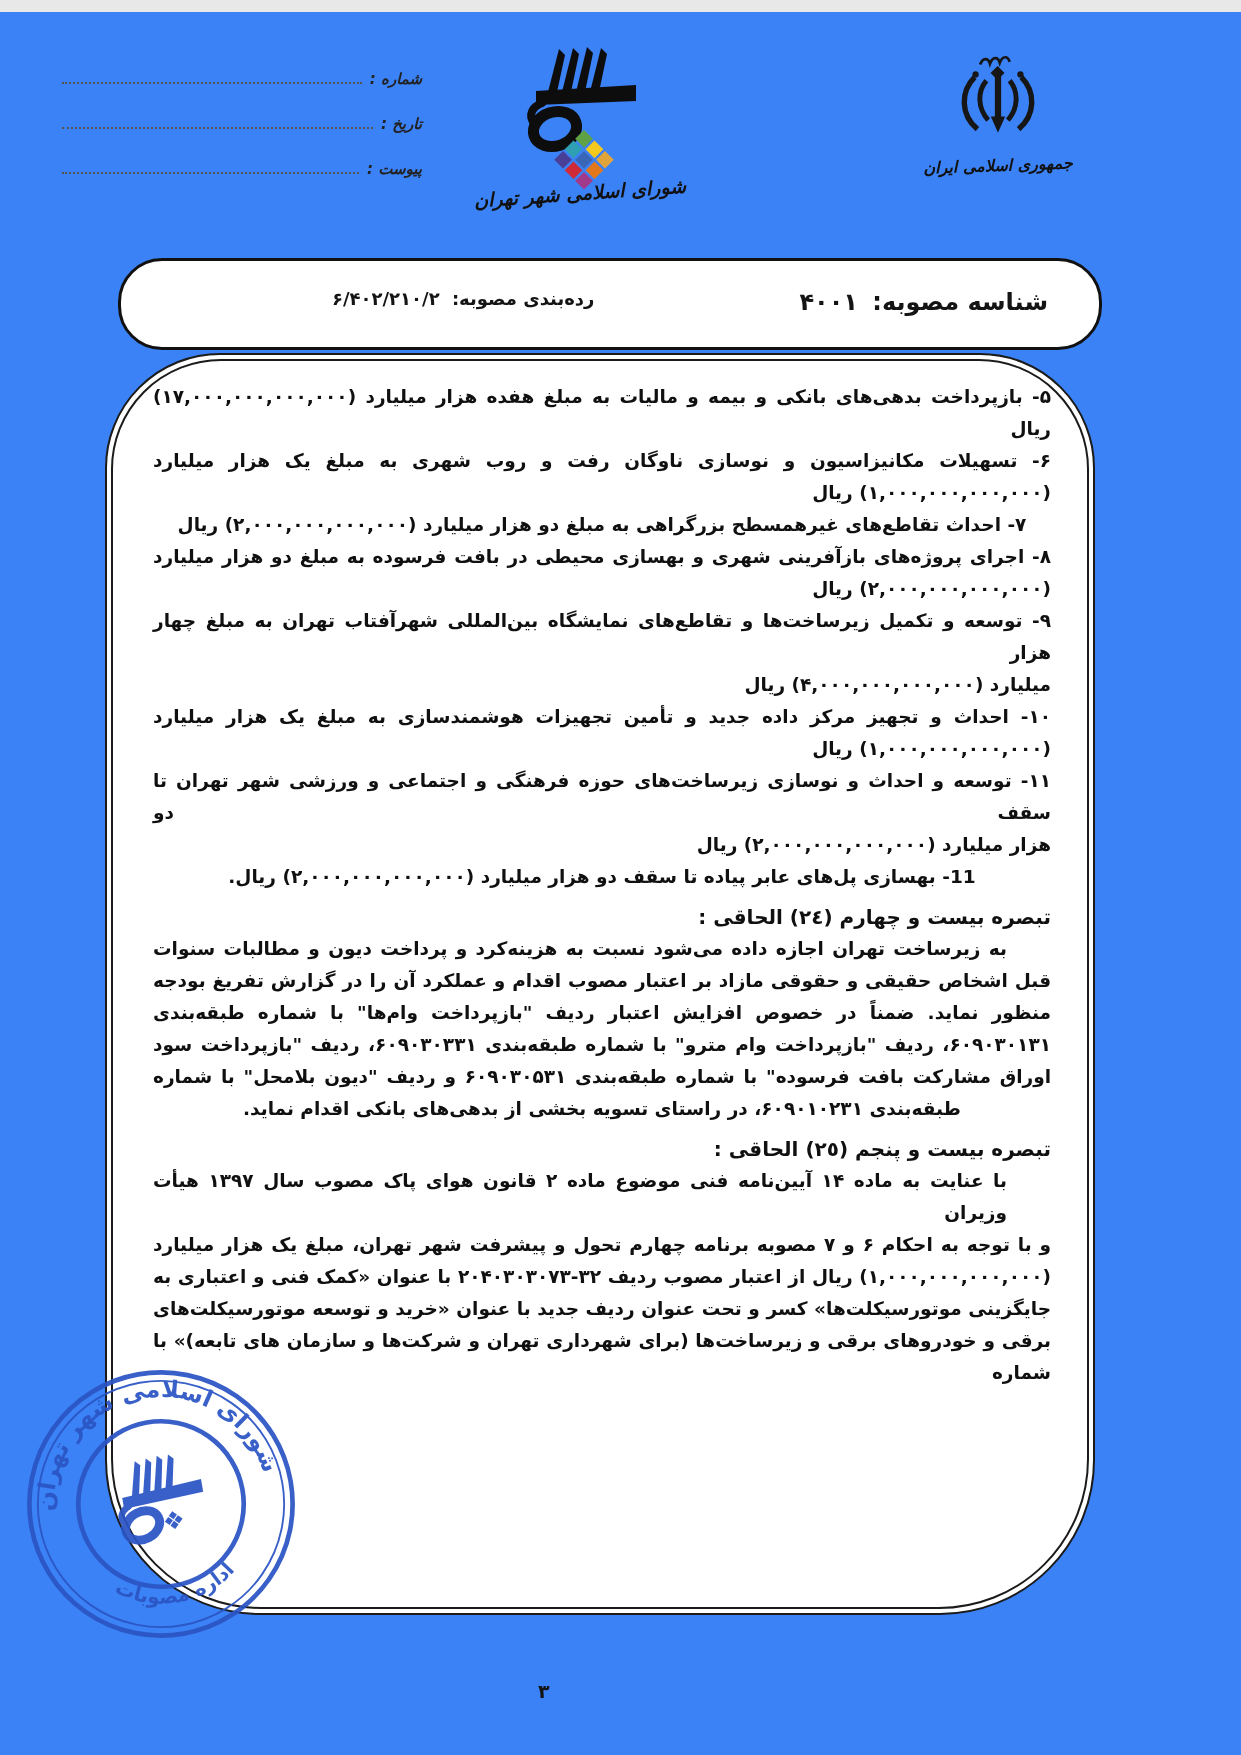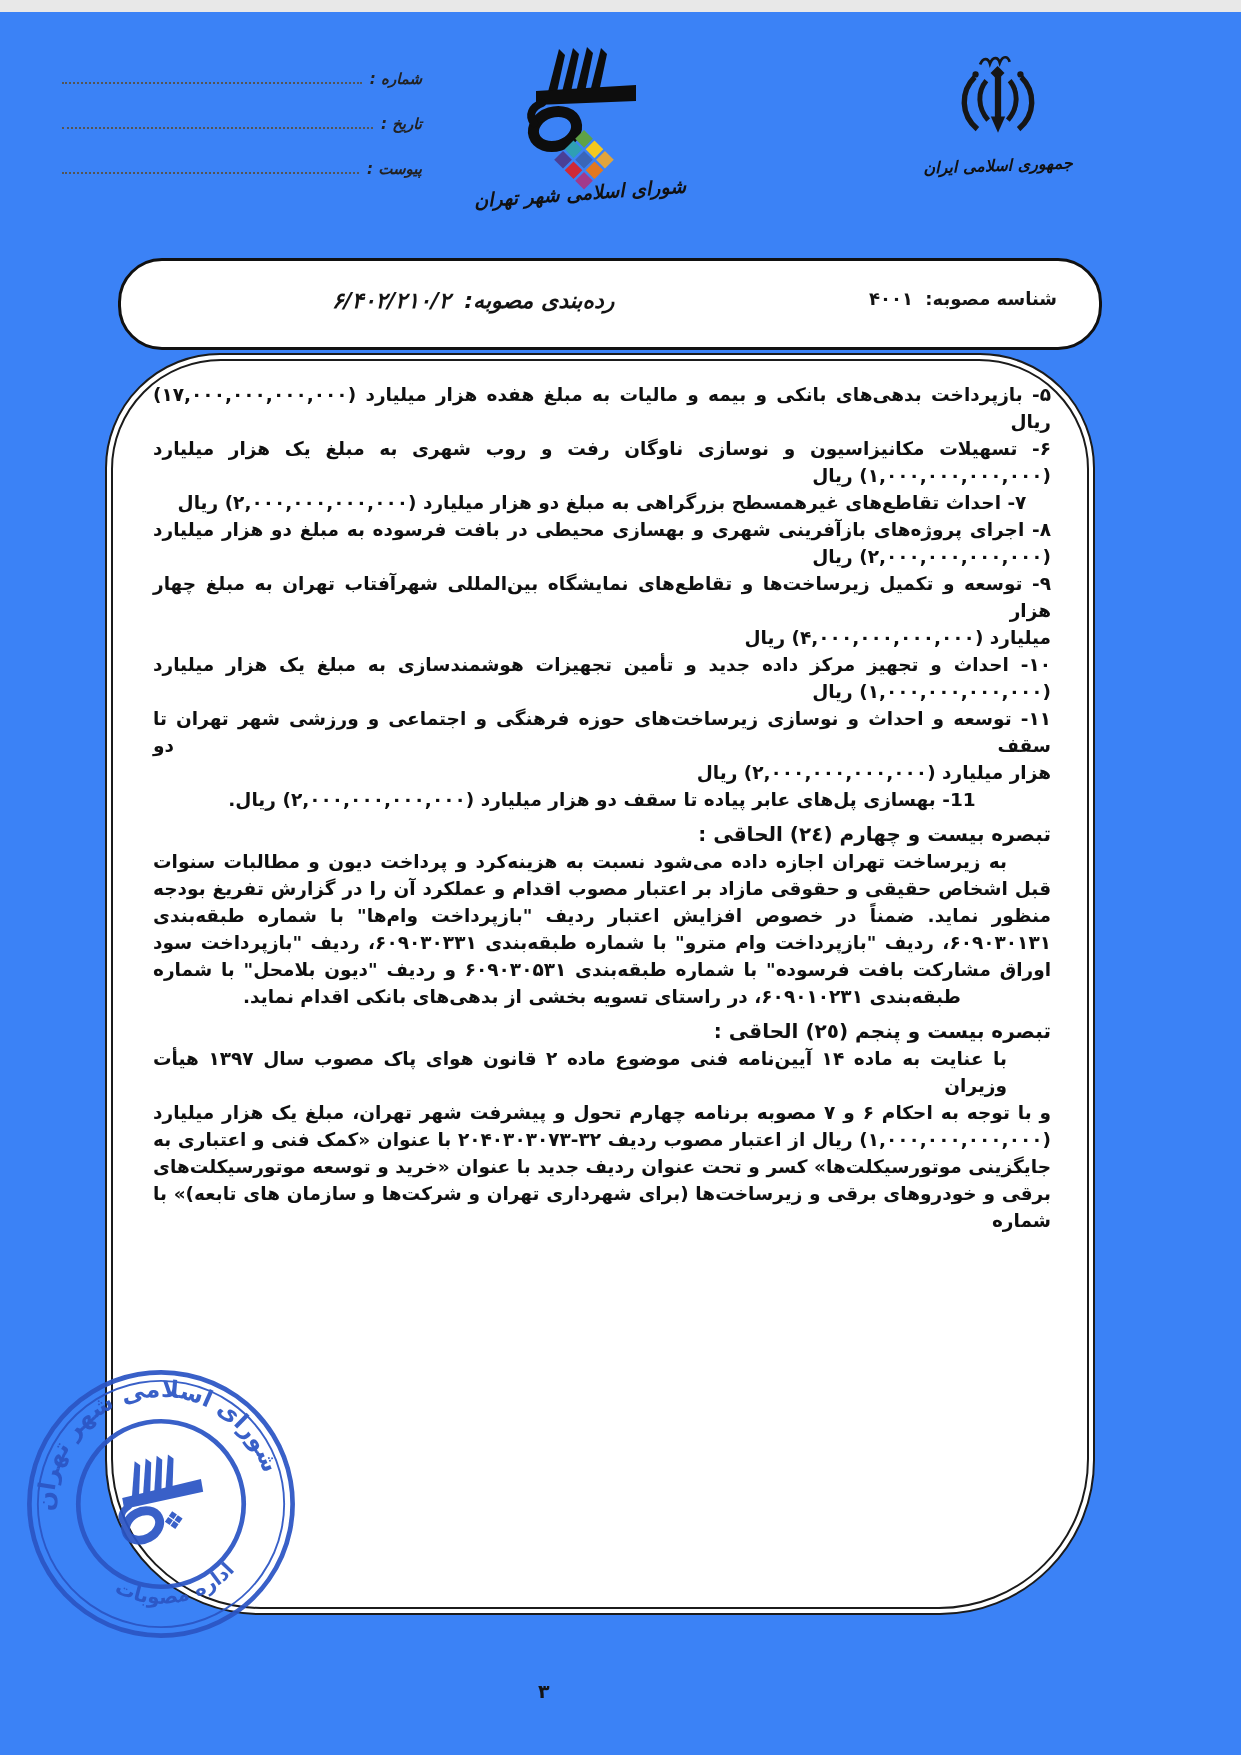--- a/index.html
+++ b/index.html
@@ -18,32 +18,32 @@
                     margin-top:-8px;color:#111;letter-spacing:-1px;}
 
   .brand-right{position:absolute;left:888px;top:40px;width:220px;text-align:center;}
   .brand-right svg{display:block;margin:0 auto;}
   .republic-caption{font-size:16px;font-weight:bold;font-style:italic;margin-top:0px;color:#111;
                     transform:rotate(-2deg);letter-spacing:-1px;}
 
   
   .id-bar{position:absolute;left:118px;top:246px;width:978px;height:86px;border:3px solid #111;
           border-radius:44px;background:#fff;}
-  .id-right{position:absolute;right:42px;top:27px;direction:rtl;font-size:18px;font-weight:bold;white-space:nowrap;}
-  .id-left{position:absolute;left:205px;top:27px;direction:rtl;font-size:22px;font-weight:bold;white-space:nowrap;font-style:italic;}
+  .id-right{position:absolute;right:51px;top:27px;direction:rtl;font-size:24px;font-weight:bold;white-space:nowrap;}
+  .id-left{position:absolute;left:205px;top:27px;direction:rtl;font-size:18px;font-weight:bold;white-space:nowrap;}
   .id-left span,.id-right span{margin-left:6px;}
 
   
   .content-box{position:absolute;left:105px;top:341px;width:986px;height:1258px;
                border:2.5px solid #1b1b1b;border-radius:115px 115px 155px 155px;background:#fff;}
   .content-box::before{content:"";position:absolute;inset:4px;border:2px solid #1b1b1b;
                border-radius:110px 110px 150px 150px;pointer-events:none;}
   .content-inner{position:absolute;inset:0;padding:26px 42px 0 46px;}
 
-  .bl{font-size:18.5px;font-weight:bold;line-height:27px;color:#101010;}
+  .bl{font-size:18.5px;font-weight:bold;line-height:32px;color:#101010;}
   .bl.j{text-align:justify;text-align-last:justify;}
   .bl.c{text-align:right;}
   .bl.r{text-align:center;}
   .bl.h{text-align:right;font-size:20px;margin-top:8px;}
   .bl.ind{padding-right:44px;}
 
   
   .stamp{position:absolute;left:20px;top:1346px;width:282px;height:292px;transform:rotate(-10deg);
          opacity:.93;z-index:5;pointer-events:none;}
 

